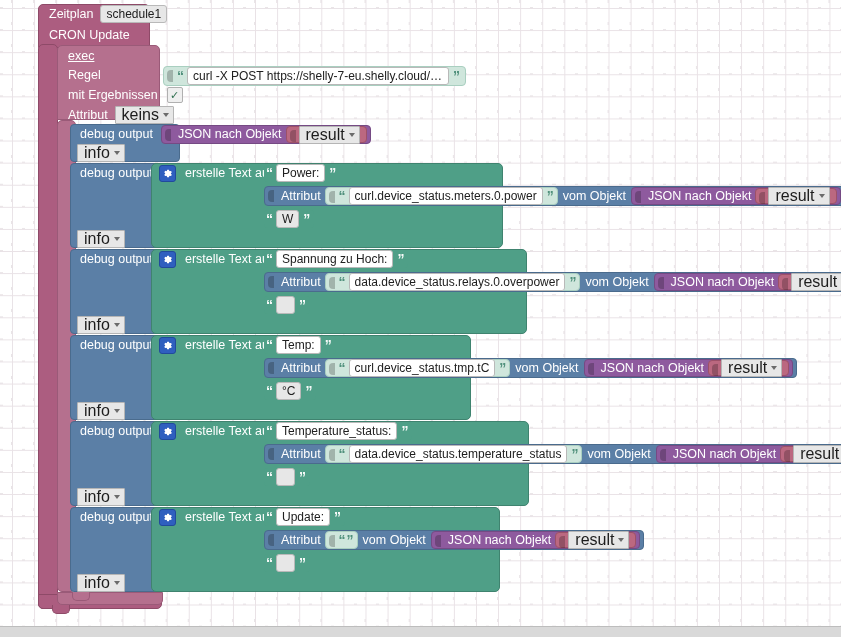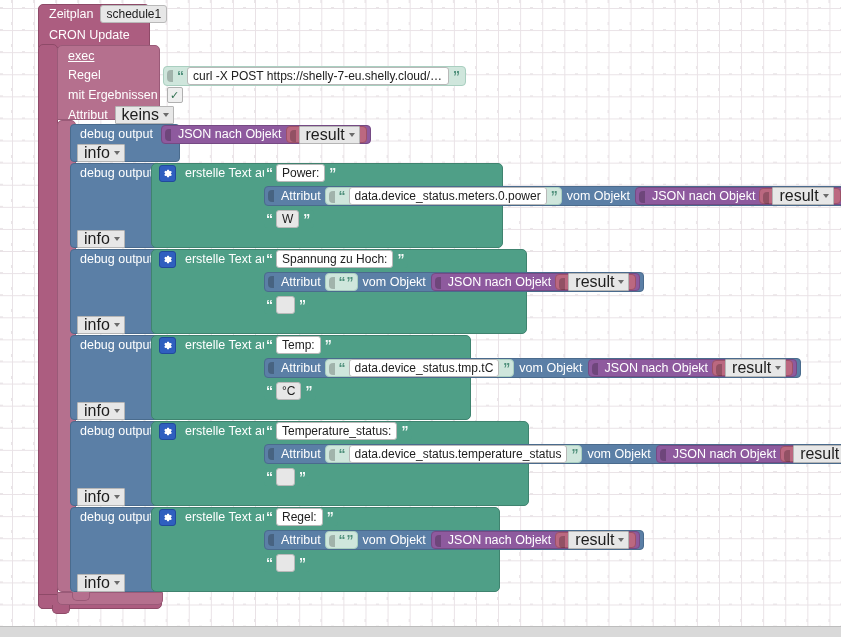--- a/index.html
+++ b/index.html
@@ -197,21 +197,21 @@
     <span class="quote">“</span>
     <span class="field">Power:</span>
     <span class="quote">”</span>
   </div>
   <div class="blk c-attr" style="left:264px;top:186px;height:20px;padding:0 3px 0 2px;">
     <span class="plug"></span>
     <span class="lbl">Attribut</span>
     <span class="blk c-textlite" style="position:relative;height:18px;padding:0 3px 0 2px;">
       <span class="plug" style="height:14px;"></span>
       <span class="quote dk">“</span>
-      <span class="field">data.device_status.meters.0.power</span>
+      <span class="field">curl.device_status.meters.0.power</span>
       <span class="quote dk">”</span>
     </span>
     <span class="lbl" style="padding:0 5px;">vom Objekt</span>
     <span class="blk c-conv" style="position:relative;height:18px;padding:0 3px 0 2px;">
       <span class="plug" style="height:14px;"></span>
       <span class="lbl">JSON nach Objekt</span>
       <span class="blk c-result" style="position:relative;height:16px;padding:0 3px 0 2px;">
         <span class="plug" style="height:12px;"></span>
         <span class="dd" style="margin-left:0;">
           <span>result</span>
@@ -249,20 +249,21 @@
     <span class="quote">“</span>
     <span class="field">Spannung zu Hoch:</span>
     <span class="quote">”</span>
   </div>
   <div class="blk c-attr" style="left:264px;top:272px;height:20px;padding:0 3px 0 2px;">
     <span class="plug"></span>
     <span class="lbl">Attribut</span>
     <span class="blk c-textlite" style="position:relative;height:18px;padding:0 3px 0 2px;">
       <span class="plug" style="height:14px;"></span>
       <span class="quote dk">“</span>
+      <span class="field">data.device_status.relays.0.overpower</span>
       <span class="quote dk">”</span>
     </span>
     <span class="lbl" style="padding:0 5px;">vom Objekt</span>
     <span class="blk c-conv" style="position:relative;height:18px;padding:0 3px 0 2px;">
       <span class="plug" style="height:14px;"></span>
       <span class="lbl">JSON nach Objekt</span>
       <span class="blk c-result" style="position:relative;height:16px;padding:0 3px 0 2px;">
         <span class="plug" style="height:12px;"></span>
         <span class="dd" style="margin-left:0;">
           <span>result</span>
@@ -300,21 +301,21 @@
     <span class="quote">“</span>
     <span class="field">Temp:</span>
     <span class="quote">”</span>
   </div>
   <div class="blk c-attr" style="left:264px;top:358px;height:20px;padding:0 3px 0 2px;">
     <span class="plug"></span>
     <span class="lbl">Attribut</span>
     <span class="blk c-textlite" style="position:relative;height:18px;padding:0 3px 0 2px;">
       <span class="plug" style="height:14px;"></span>
       <span class="quote dk">“</span>
-      <span class="field">data.device_status.tmp.tC</span>
+      <span class="field">curl.device_status.tmp.tC</span>
       <span class="quote dk">”</span>
     </span>
     <span class="lbl" style="padding:0 5px;">vom Objekt</span>
     <span class="blk c-conv" style="position:relative;height:18px;padding:0 3px 0 2px;">
       <span class="plug" style="height:14px;"></span>
       <span class="lbl">JSON nach Objekt</span>
       <span class="blk c-result" style="position:relative;height:16px;padding:0 3px 0 2px;">
         <span class="plug" style="height:12px;"></span>
         <span class="dd" style="margin-left:0;">
           <span>result</span>
@@ -395,21 +396,21 @@
   <div class="blk" style="left:155px;top:508px;height:18px;background:transparent;border:none;">
     <span class="gear">
       <svg width="11" height="11" viewBox="0 0 20 20">
           <path fill="#ffffff" d="M10 6.3a3.7 3.7 0 100 7.4 3.7 3.7 0 000-7.4zm0 5.6a1.9 1.9 0 110-3.8 1.9 1.9 0 010 3.8zM17.6 11.6l-1.3-.8a6.6 6.6 0 000-1.6l1.3-.8a.6.6 0 00.2-.7l-1.3-2.2a.6.6 0 00-.7-.2l-1.4.5a6.4 6.4 0 00-1.4-.8l-.2-1.5a.6.6 0 00-.6-.5H9.8a.6.6 0 00-.6.5L9 4.9a6.4 6.4 0 00-1.4.8l-1.4-.5a.6.6 0 00-.7.2L4.2 7.7a.6.6 0 00.2.7l1.3.8a6.6 6.6 0 000 1.6l-1.3.8a.6.6 0 00-.2.7l1.3 2.2c.1.2.4.3.7.2l1.4-.5c.4.3.9.6 1.4.8l.2 1.5c0 .3.3.5.6.5h2.4c.3 0 .5-.2.6-.5l.2-1.5c.5-.2 1-.5 1.4-.8l1.4.5c.3.1.6 0 .7-.2l1.3-2.2a.6.6 0 00-.2-.7z"></path>
         </svg>
     </span>
     <span class="lbl">erstelle Text aus</span>
   </div>
   <div class="blk c-text" style="left:264px;top:508px;height:18px;padding:0 4px 0 1px;border:none;">
     <span class="quote">“</span>
-    <span class="field">Regel:</span>
+    <span class="field">Update:</span>
     <span class="quote">”</span>
   </div>
   <div class="blk c-attr" style="left:264px;top:530px;height:20px;padding:0 3px 0 2px;">
     <span class="plug"></span>
     <span class="lbl">Attribut</span>
     <span class="blk c-textlite" style="position:relative;height:18px;padding:0 3px 0 2px;">
       <span class="plug" style="height:14px;"></span>
       <span class="quote dk">“</span>
       <span class="quote dk">”</span>
     </span>

